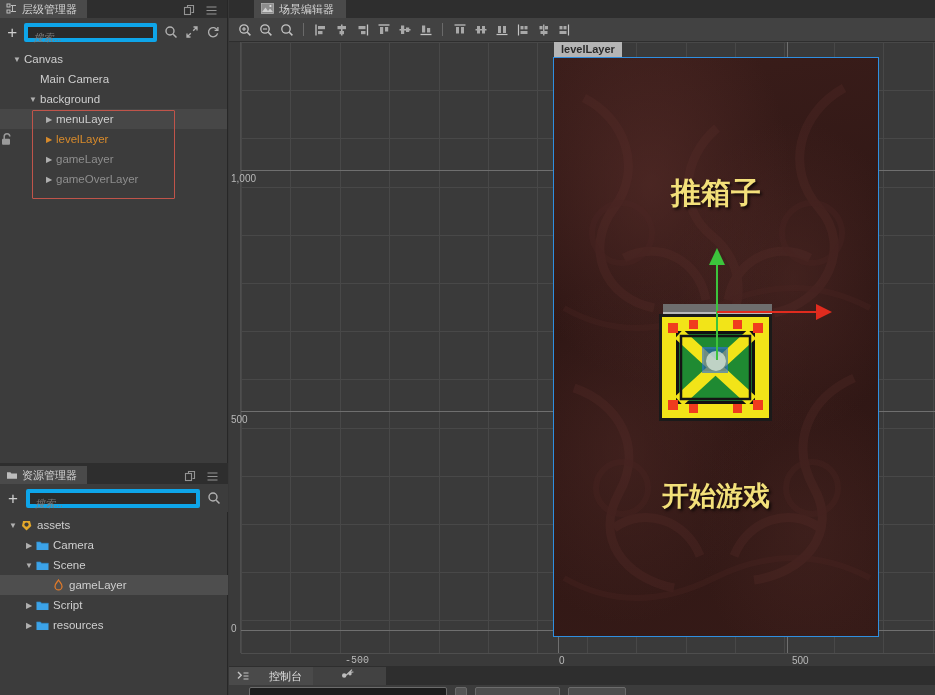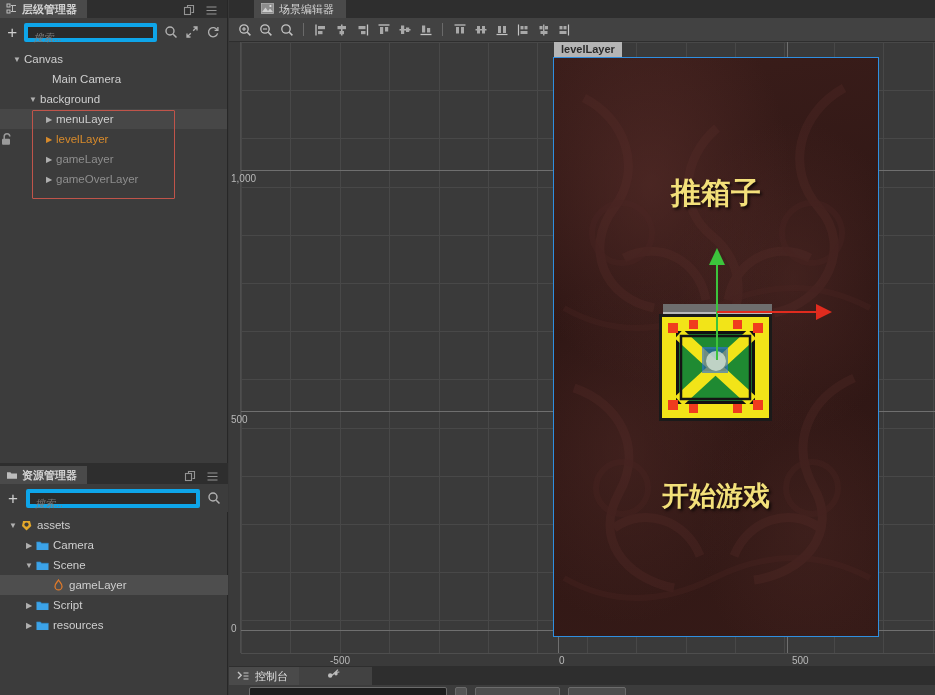--- a/index.html
+++ b/index.html
@@ -13,21 +13,21 @@
 
   
   .left-col {
     position: absolute; left: 0; top: 0; width: 228px; height: 695px;
     background: #3c3c3c; border-right: 1px solid #272727;
   }
 
   
   .panel-tabbar {
     position: relative; height: 18px; background: #2e2e2e;
-    display: flex; align-items: stretch; font-weight: bold;
+    display: flex; align-items: stretch;
   }
   .panel-tab {
     display: flex; align-items: center; gap: 4px;
     padding: 0 10px 0 6px; background: #4a4a4a;
     color: #d2d2d2; font-size: 11px; height: 18px;
   }
   .panel-tab-icon { width: 12px; height: 12px; flex: 0 0 12px; }
   .panel-tabbar-right {
     margin-left: auto; display: flex; align-items: center; gap: 9px;
     padding-right: 9px;
@@ -176,21 +176,21 @@
     text-shadow: 1px 1px 2px rgba(0,0,0,.7);
   }
 
   
   .bottom-dock {
     position: absolute; left: 0; right: 0; bottom: 0; height: 29px;
     background: #3c3c3c; border-top: 1px solid #2e2e2e;
   }
   .bottom-tabbar { height: 18px; background: #2e2e2e; display: flex; }
   .bottom-tab {
-    display: flex; align-items: center; gap: 5px; padding: 0 11px 0 7px;
+    display: flex; align-items: center; gap: 19px; padding: 0 11px 0 7px;
     font-size: 11px; color: #cfcfcf;
   }
   .bottom-tab.active { background: #4a4a4a; color: #e0e0e0; }
   .bottom-tab.inactive { background: #424242; color: #adadad; flex-direction: column; }
   .bottom-strip {
     position: relative; height: 11px; display: flex; align-items: flex-start;
     gap: 8px; padding-left: 20px; padding-top: 2px;
   }
   .bs-input {
     width: 198px; height: 13px; background: #1d1d1d;
@@ -256,21 +256,21 @@
           <path d="M11.9 1.9v3.4H8.6" fill="none" stroke="#cfcfcf" stroke-width="1.3"></path>
         </svg>
       </span>
     </div>
 
     <div class="tree" id="hierarchy-tree">
         <div class="tree-row" style="padding-left: 10px;">
           <span class="tw">▼</span>
           <span>Canvas</span>
         </div>
-        <div class="tree-row" style="padding-left: 38px;">
+        <div class="tree-row" style="padding-left: 26px;">
           <span class="tw empty"></span>
           <span>Main Camera</span>
         </div>
         <div class="tree-row" style="padding-left: 26px;">
           <span class="tw">▼</span>
           <span>background</span>
         </div>
         <div class="tree-row row-hl" style="padding-left: 42px;">
           <span class="tw">▶</span>
           <span>menuLayer</span>
@@ -585,21 +585,21 @@
         </svg>
       </div>
 
       <div class="layer-badge" style="left:325px; top:0px;">levelLayer</div>
 
       <div class="ruler-v"></div>
       <div class="ruler-h"></div>
       <span class="rlab" style="left:2px; top:131px;">1,000</span>
       <span class="rlab" style="left:2px; top:372px;">500</span>
       <span class="rlab" style="left:2px; top:581px;">0</span>
-      <span class="rlab" style="left:101px; bottom:0px;">-500</span>
+      <span class="rlab" style="left:116px; bottom:0px;font-family:Liberation Mono, monospace;">-500</span>
       <span class="rlab" style="left:330px; bottom:0px;">0</span>
       <span class="rlab" style="left:563px; bottom:0px;">500</span>
     </div>
 
     <div class="bottom-dock">
       <div class="bottom-tabbar" id="bottom-tabbar">
           <div class="bottom-tab active">
             <span><svg width="14" height="13" viewBox="0 0 14 13">
                 <path d="M2 3l3.2 3.2L2 9.4" fill="none" stroke="#c4c4c4" stroke-width="1.4"></path>
                 <path d="M7.5 4h5M7.5 7h5M7.5 10h5" stroke="#c4c4c4" stroke-width="1.2"></path>

